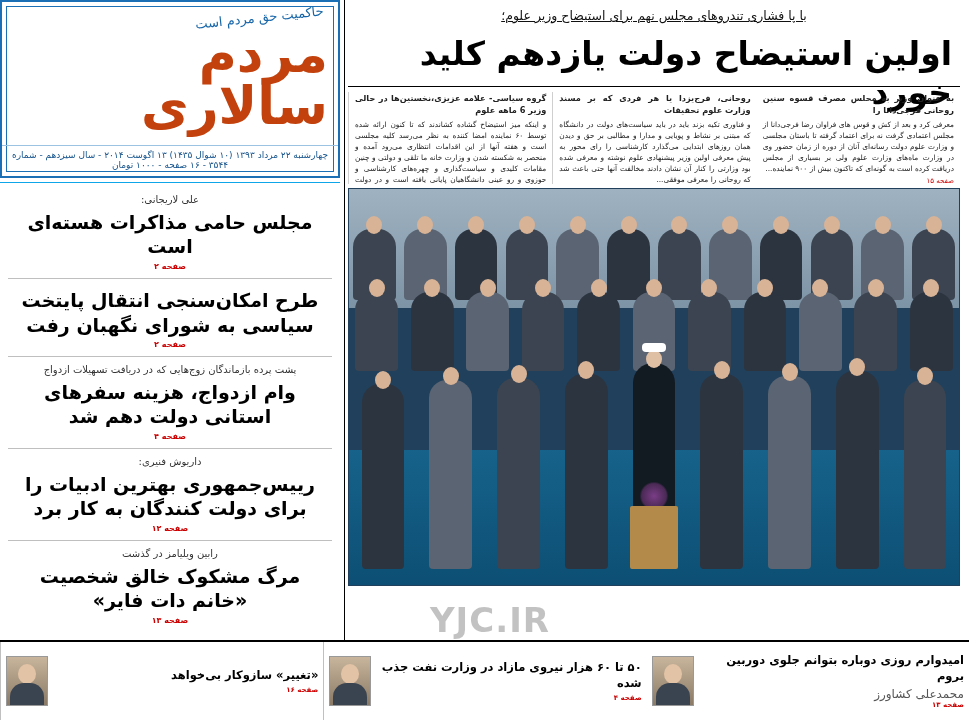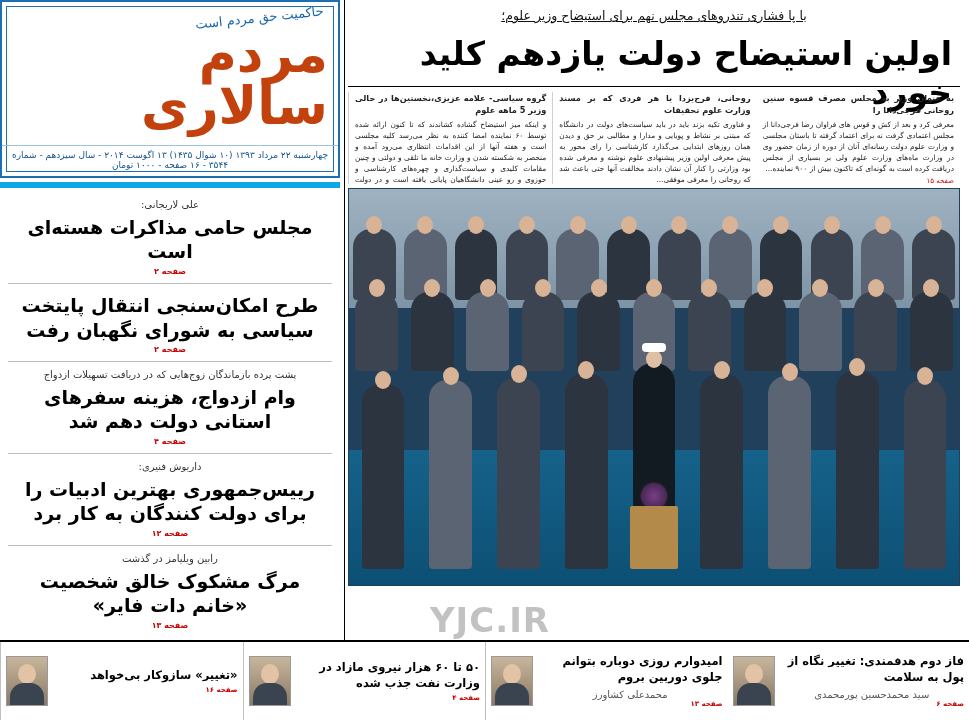--- a/index.html
+++ b/index.html
@@ -137,21 +137,21 @@
   }
 
   
   .sidebar {
     position: absolute;
     left: 0;
     top: 182px;
     width: 340px;
     height: 456px;
     padding: 4px 8px 0 8px;
-    border-top: 6px solid #0ea5e9;
+    border-top: 1px solid #0ea5e9;
     direction: rtl;
   }
   .side-item {
     border-bottom: 1px solid #bfbfbf;
     padding: 6px 2px 7px 2px;
   }
   .side-item:last-child { border-bottom: none; }
   .side-over {
     font-size: 10px;
     color: #333;
@@ -338,24 +338,23 @@
     direction: rtl;
     text-align: right;
   }
   .strip-title {
     font-size: 11.5px;
     font-weight: bold;
     color: #000;
     line-height: 1.35;
   }
   .strip-meta {
-    font-size: 10px;
+    font-size: 12px;
     color: #555;
     margin-top: 3px;
-    text-align: center;
   }
   .strip-page {
     font-size: 7px;
     color: #c00;
     font-weight: bold;
     text-align: right;
   }
 
   
   .watermark {
@@ -391,21 +390,21 @@
   </div>
 
   <div class="vert-sep"></div>
 
   <div class="kicker">با پا فشاری تندروهای مجلس نهم برای استیضاح وزیر علوم؛</div>
   <div class="main-headline">اولین استیضاح دولت یازدهم کلید خورد</div>
   <div class="headline-rule"></div>
 
   <div class="top-cols">
     <div class="top-col">
-      <span class="col-head">گروه سیاسی- علامه عزیزی،نخستین‌ها در حالی وزیر 5 ماهه علوم</span>
+      <span class="col-head">گروه سیاسی- علامه عزیزی،نخستین‌ها در حالی وزیر 6 ماهه علوم</span>
       <span>و  اینکه میز استیضاح گشاده کشاندند که تا کنون ارائه شده توسط ۶۰ نماینده امضا کننده به نظر می‌رسد کلیه مجلسی است و هفته آنها از این اقدامات انتظاری می‌رود آمده و منحصر به شکسته شدن و وزارت خانه ما تلقی و دولتی و چنین مقامات کلیدی و سیاست‌گذاری و چهره‌های کارشناسی و حوزوی و رو عینی دانشگاهیان پایانی یافته است و در دولت حسن روحانی از معرفی توفیقی...</span>
       <span class="page-ref-sm"></span>
     </div>
     <div class="top-col">
       <span class="col-head">روحانی، فرج‌یزدا یا هر فردی که بر مسند وزارت علوم تحقیقات</span>
       <span>و فناوری تکیه بزند باید در باید سیاست‌های دولت در دانشگاه که مبتنی بر نشاط و پویایی و مدارا و مطالبی بر حق و دیدن همان روزهای ابتدایی می‌گذارد کارشناسی را رای محور به پیش معرفی اولین وزیر پیشنهادی علوم نوشته و معرفی شده بود وزارتی را کنار آن نشان دادند مخالفت آنها حتی باعث شد که روحانی را معرفی موفقی...</span>
       <span class="page-ref-sm"></span>
     </div>
     <div class="top-col">
       <span class="col-head">به عنوان وزیر به محلس مصرف قسوه سنین روحانی فرجی‌دانا را</span>
@@ -513,23 +512,15 @@
       </div>
     </div>
     <div class="strip-item">
       <div class="strip-photo"></div>
       <div class="strip-text">
         <div class="strip-title">امیدوارم روزی دوباره بتوانم جلوی دوربین بروم</div>
         <div class="strip-meta">محمدعلی کشاورز</div>
         <div class="strip-page">صفحه ۱۳</div>
       </div>
     </div>
-    <div class="strip-item">
-      <div class="strip-photo"></div>
-      <div class="strip-text">
-        <div class="strip-title">فاز دوم هدفمندی: تغییر نگاه از پول به سلامت</div>
-        <div class="strip-meta">سید محمدحسین پورمحمدی</div>
-        <div class="strip-page">صفحه ۶</div>
-      </div>
-    </div>
   </div>
 
 </div>
 
 </body></html>

